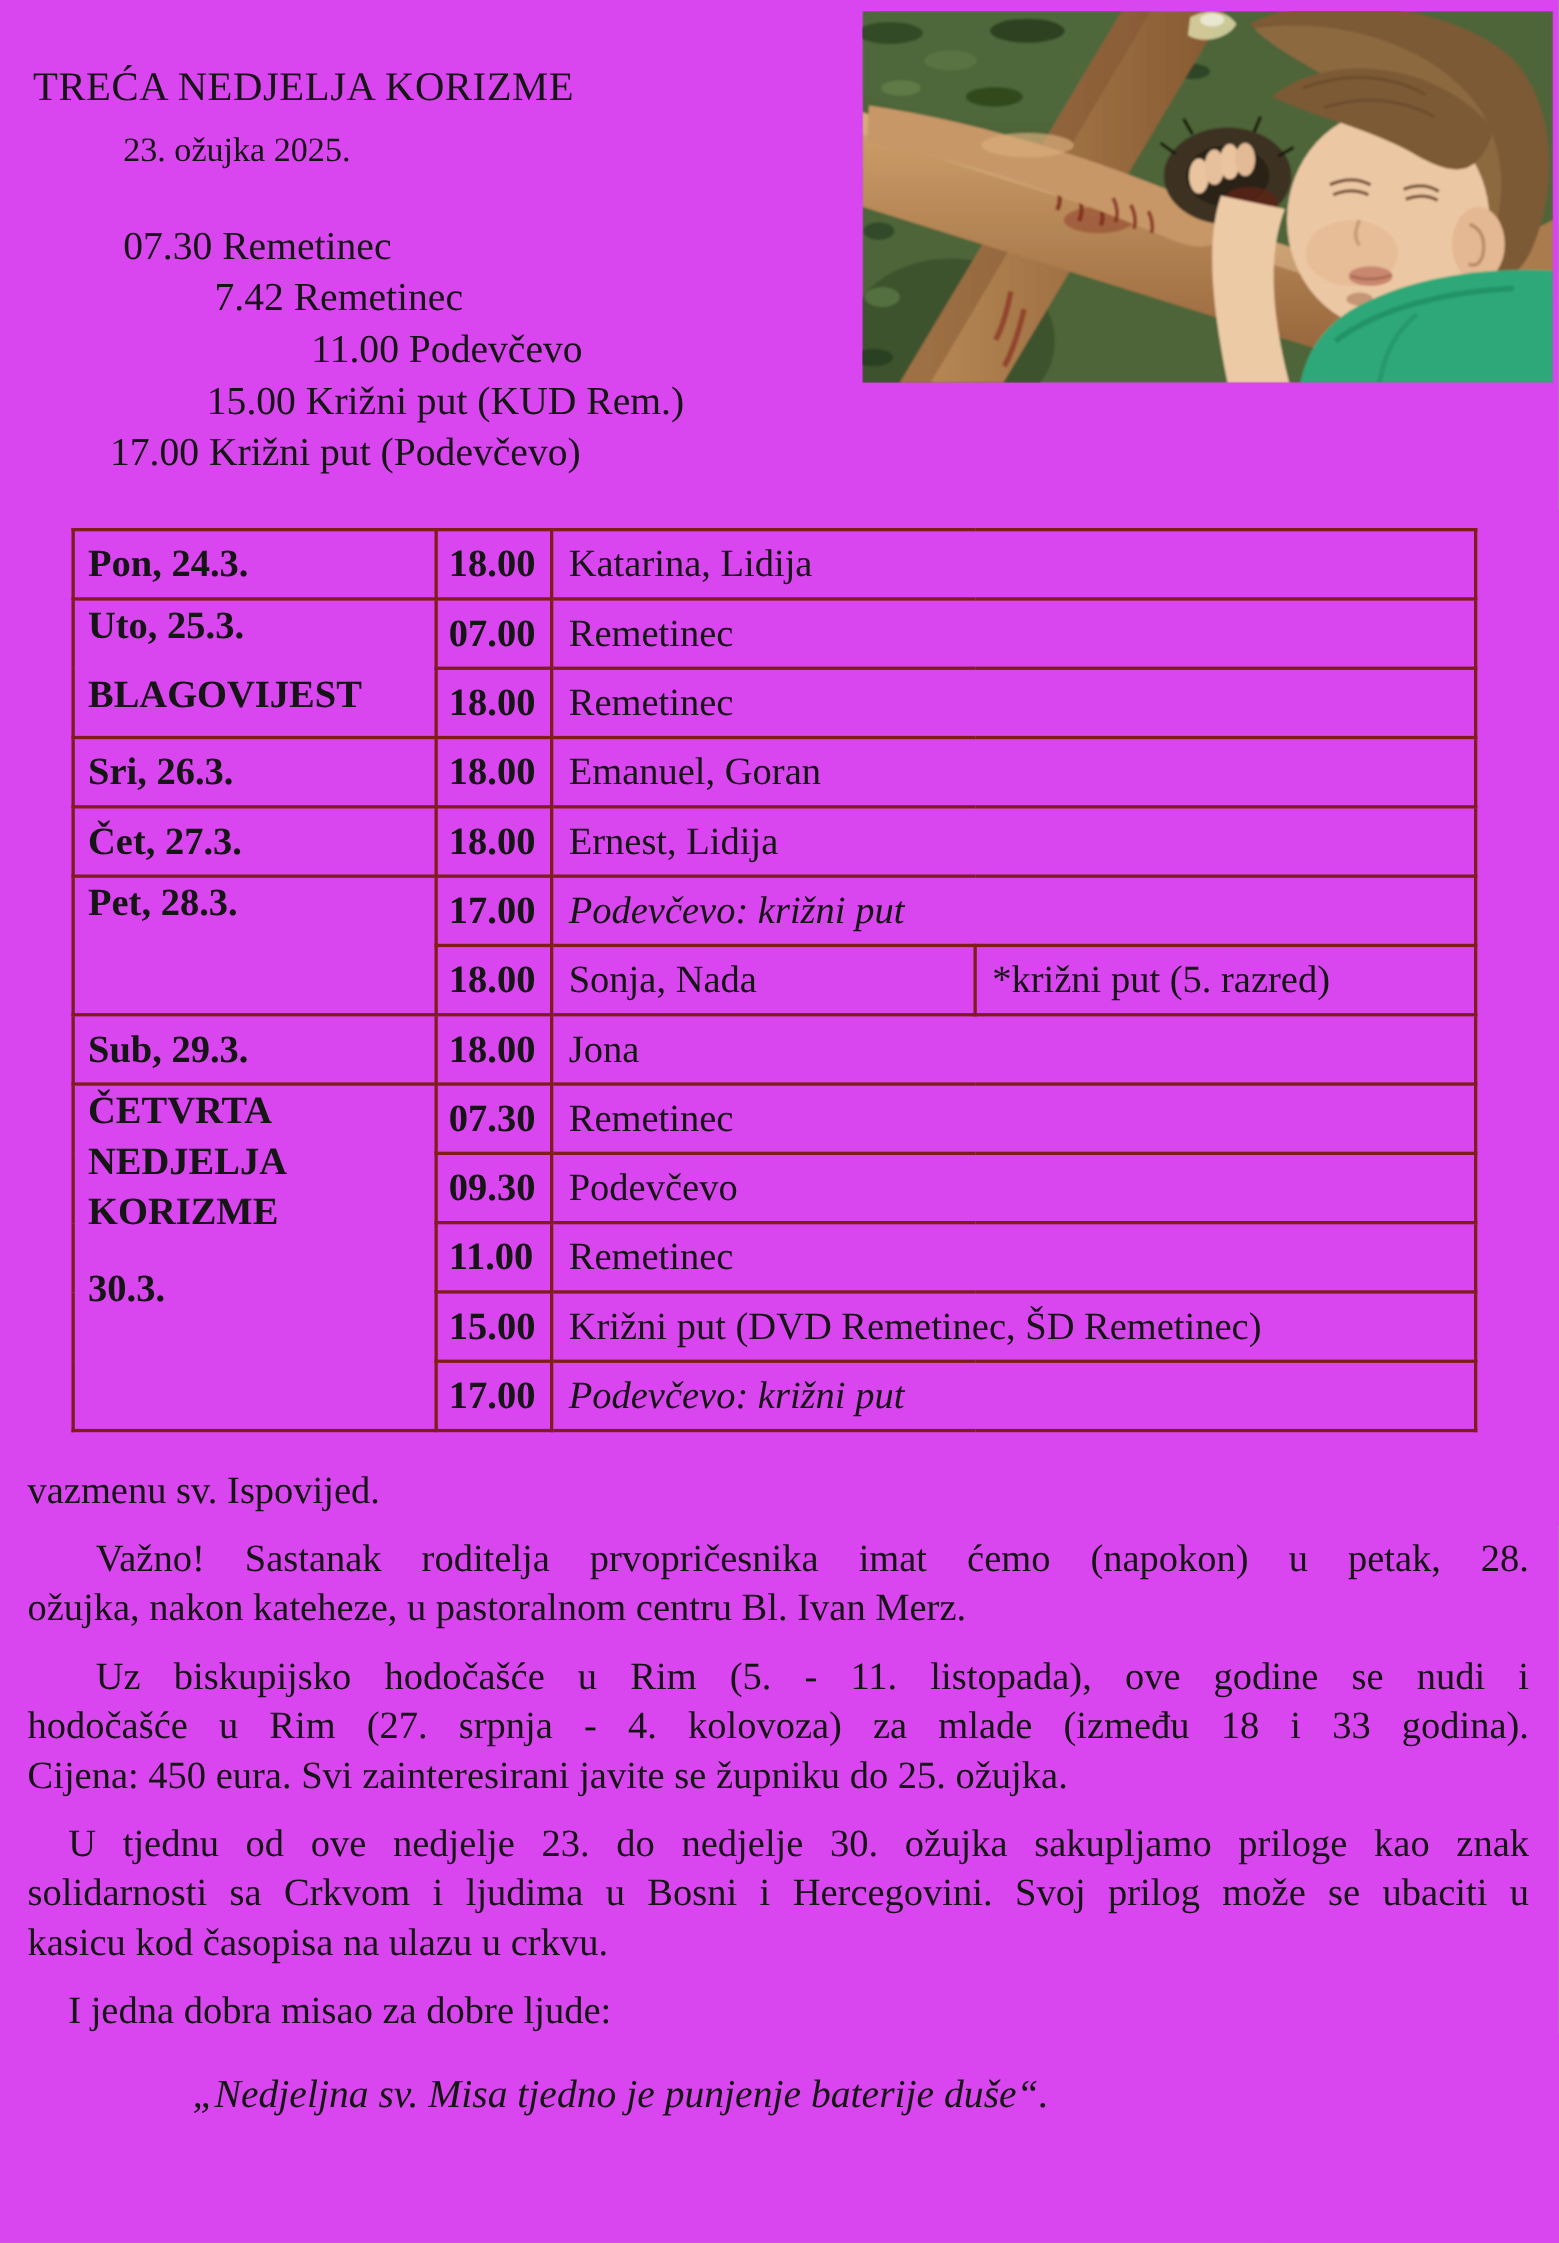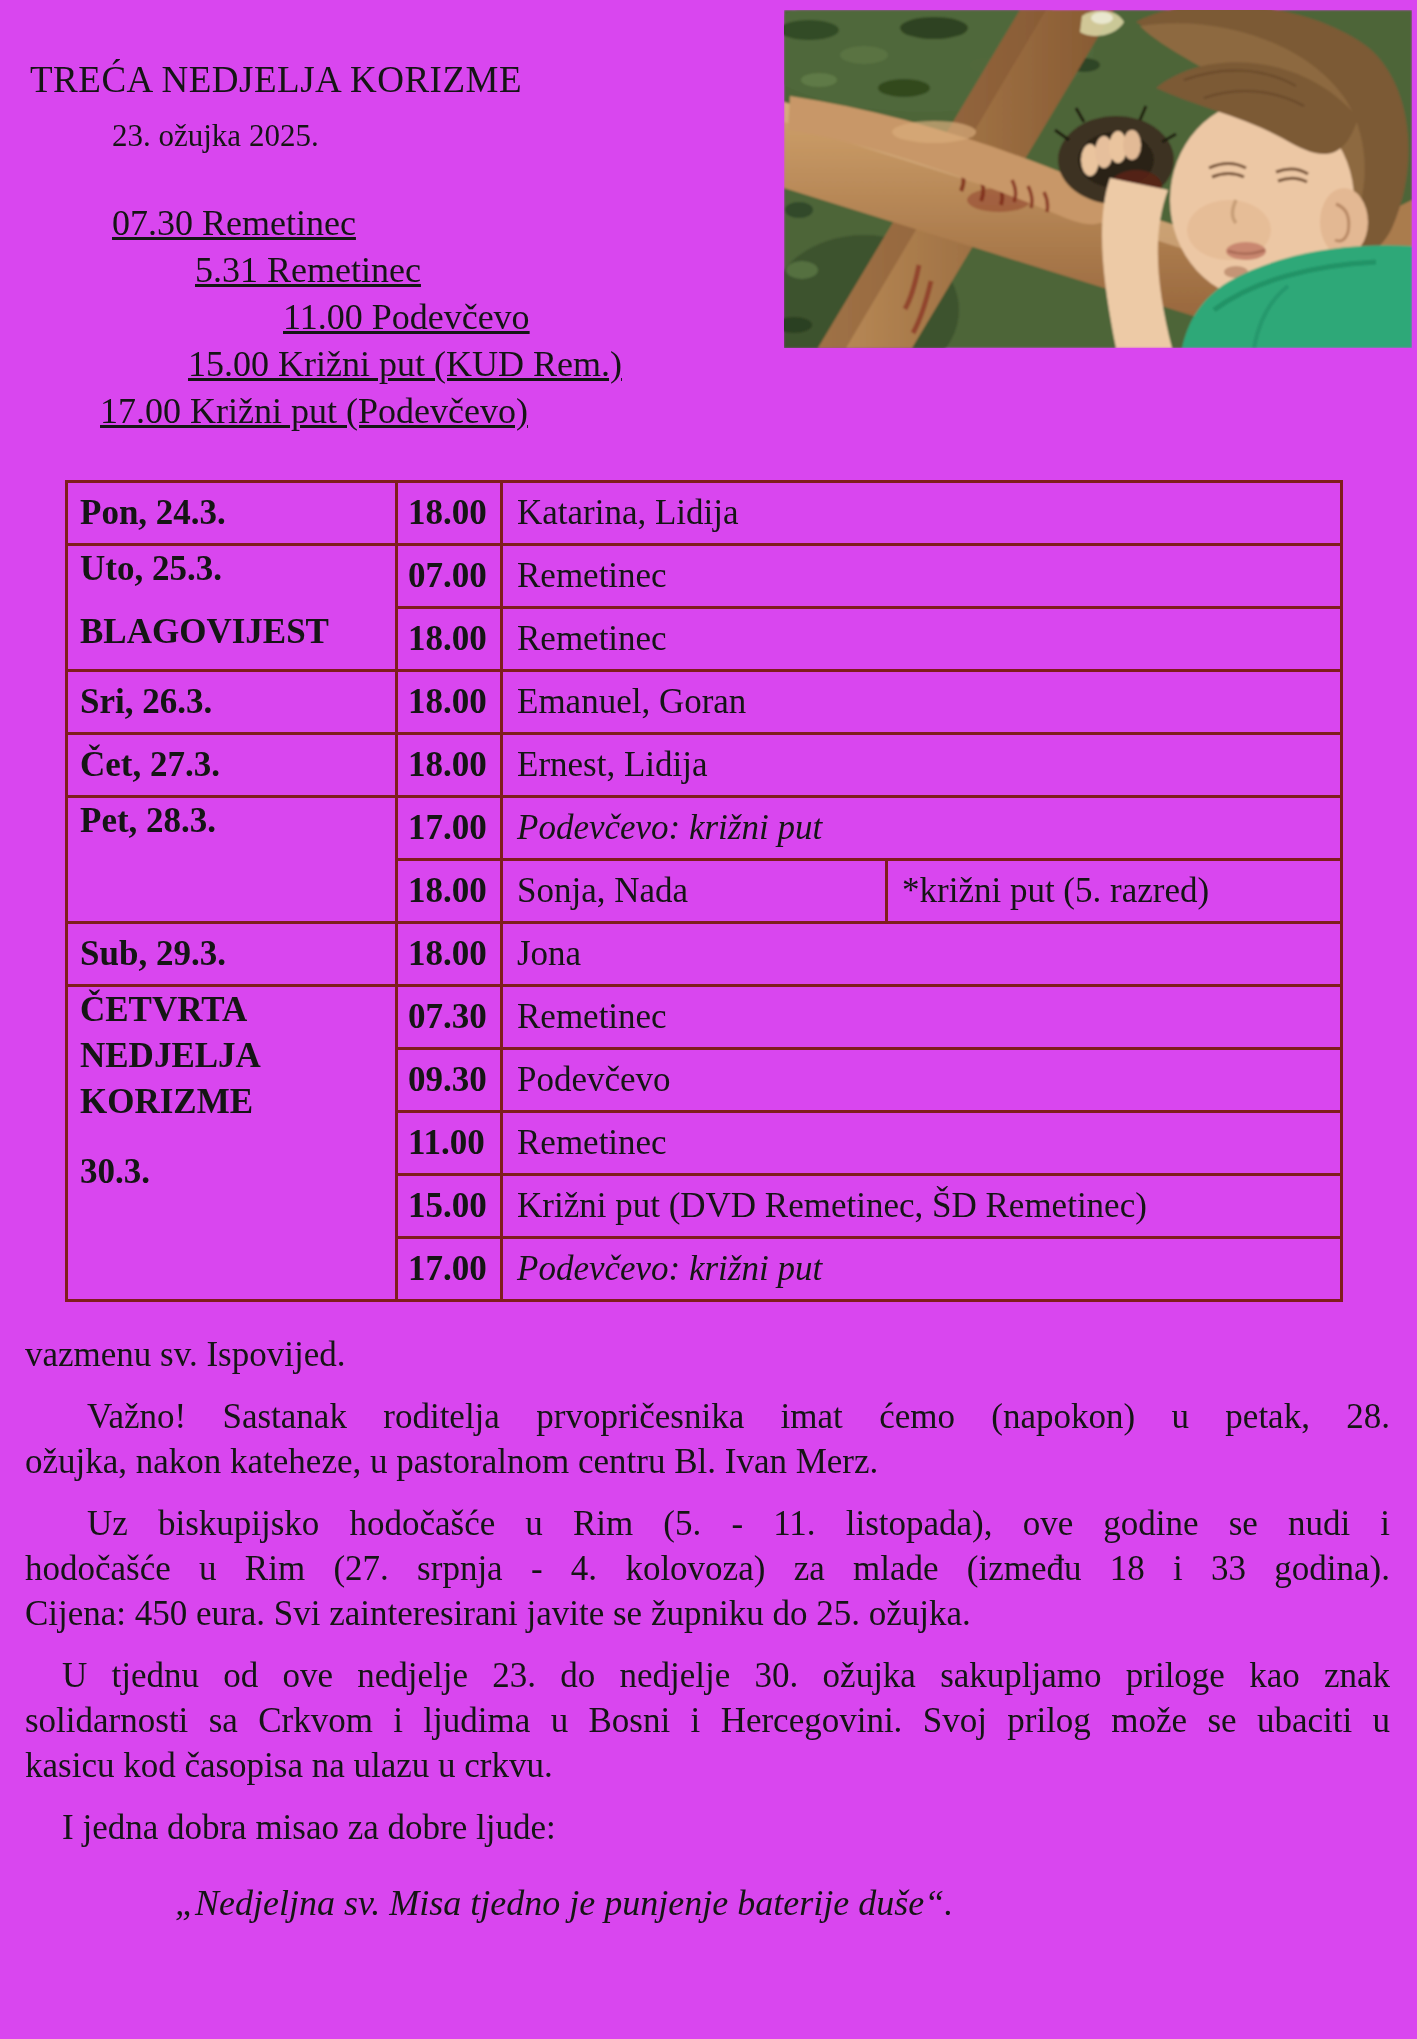--- a/index.html
+++ b/index.html
@@ -5,21 +5,21 @@
   html,body { margin:0; padding:0; background:#9a9a9a; }
   .page {
     position:relative; width:1417px; height:2039px; margin:0 auto;
     background:#d946ef; color:#151515; overflow:hidden;
     font-family:"Liberation Serif", serif;
   }
 
   
   .title { position:absolute; left:30px; top:58px; font-size:37px; letter-spacing:.5px; white-space:nowrap; }
   .docdate { position:absolute; left:112px; top:118px; font-size:31px; white-space:nowrap; }
-  .schedule { position:absolute; left:0; top:200px; margin:0; padding:0; list-style:none; font-size:36px; line-height:47px;text-decoration:underline; }
+  .schedule { position:absolute; left:0; top:200px; margin:0; padding:0; list-style:none; font-size:36px; line-height:47px; }
   .schedule li { white-space:nowrap; }
   .schedule li:nth-child(1){ margin-left:112px; }
   .schedule li:nth-child(2){ margin-left:195px; }
   .schedule li:nth-child(3){ margin-left:283px; }
   .schedule li:nth-child(4){ margin-left:188px; }
   .schedule li:nth-child(5){ margin-left:100px; }
 
   
   .photo { position:absolute; left:784px; top:10px; width:628px; height:338px; }
   .photo svg { display:block; }
@@ -47,21 +47,21 @@
 </head>
 <body>
 
 <div class="page">
 
   <div class="title">TREĆA NEDJELJA KORIZME</div>
   <div class="docdate">23. ožujka 2025.</div>
 
   <ul class="schedule">
     <li>07.30 Remetinec</li>
-    <li>5.31 Remetinec</li>
+    <li>7.42 Remetinec</li>
     <li>11.00 Podevčevo</li>
     <li>15.00 Križni put (KUD Rem.)</li>
     <li>17.00 Križni put (Podevčevo)</li>
   </ul>
 
   <div class="photo">
     <svg viewBox="0 0 628 338" width="628" height="338">
       <defs>
         <linearGradient id="wood" x1="0" y1="0" x2="0" y2="1">
           <stop offset="0" stop-color="#d0a26c"></stop>

